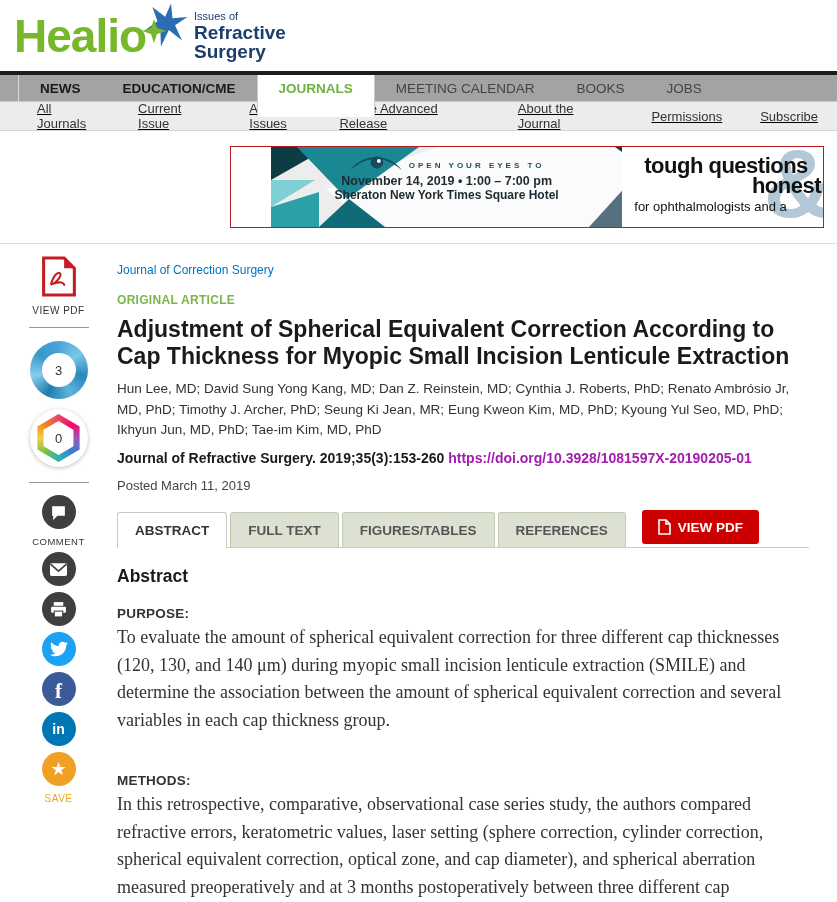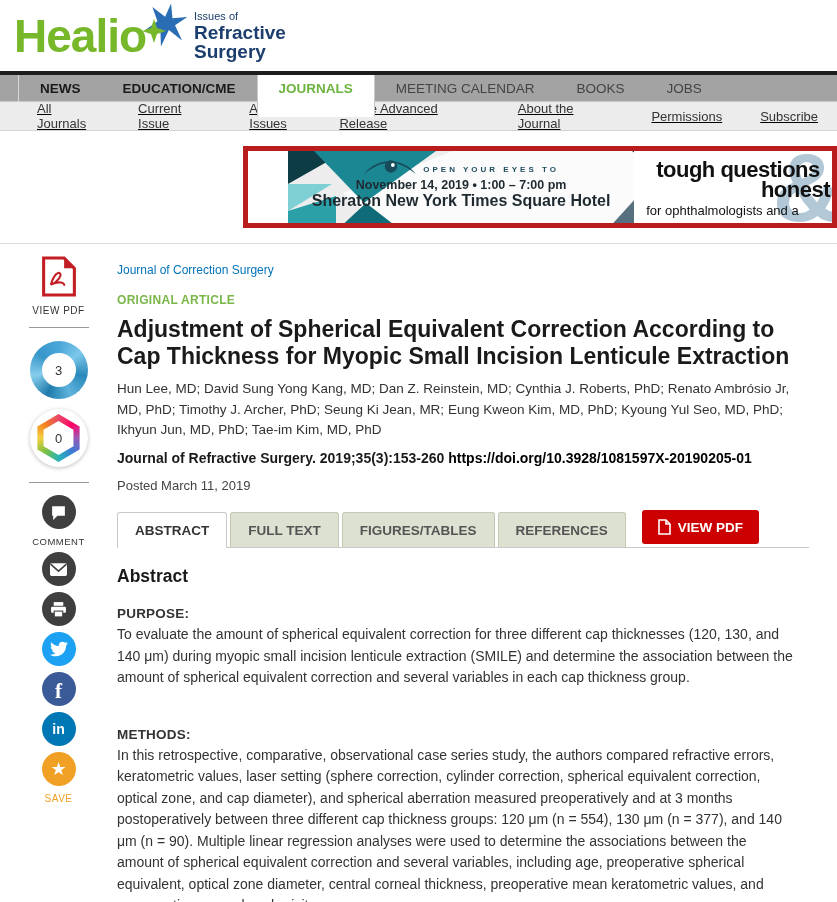--- a/index.html
+++ b/index.html
@@ -26,31 +26,31 @@
   .nav-item.active::after { content: ""; position: absolute; left: -1px; right: -1px; top: 27px; height: 15px;
                             background: #fff; border-left: 1px solid #c9c9c9; border-right: 1px solid #c9c9c9; }
 
   
   .subnav { background: #ececec; border-bottom: 1px solid #d4d4d4; height: 29px; display: flex; align-items: center;
             padding-left: 18px; position: relative; z-index: 1; text-decoration: underline; }
   .subnav-item { font-size: 13px; color: #333; text-decoration: none; padding: 0 19px; cursor: pointer; }
 
   
   .banner-zone { height: 113px; position: relative; }
-  .banner { position: absolute; left: 243px; top: 15px; width: 594px; height: 82px; border: 5px solid #b91c1c;
+  .banner { position: absolute; left: 230px; top: 15px; width: 594px; height: 82px; border: 1px solid #b91c1c;
             display: flex; overflow: hidden; background: #fff; padding-left: 40px; }
   .banner-left { position: relative; width: 378px; height: 100%; overflow: hidden; }
   .banner-left svg.deco { position: absolute; left: 0; top: 0; }
   .banner-left-content { position: relative; z-index: 1; text-align: center; padding-top: 3px; }
   .ad-eyerow { display: flex; align-items: flex-end; justify-content: center; gap: 6px; height: 22px; }
   .ad-kicker { font-size: 8px; letter-spacing: 3px; color: #1d4e5f; font-weight: bold; padding-bottom: 2px; }
   .ad-title { font-family: "Liberation Serif", serif; font-size: 25px; color: #243c46; letter-spacing: 3px;
               line-height: 1; margin-top: -4px; }
   .ad-date { font-size: 12.5px; font-weight: bold; color: #1f2a30; margin-top: 2px; text-align: center; }
-  .ad-venue { font-size: 16px; font-weight: bold; color: #1f2a30; }
+  .ad-venue { font-size: 12px; font-weight: bold; color: #1f2a30; }
   .banner-right { position: relative; width: 216px; height: 100%; background: #fff; overflow: hidden; }
   .ad-amp { position: absolute; right: -10px; top: -18px; font-size: 96px; font-weight: bold; color: #b2c8d7; z-index: 0; }
   .ad-r1 { position: relative; z-index: 1; font-size: 22px; font-weight: bold; color: #111; margin: 6px 0 0 22px;
            white-space: nowrap; letter-spacing: -0.5px; }
   .ad-r2 { position: relative; z-index: 1; font-size: 22px; font-weight: bold; color: #111; text-align: right;
            margin-top: -6px; padding-right: 2px; letter-spacing: -0.5px; }
   .ad-r3 { position: relative; z-index: 1; font-size: 13px; color: #111; margin: 0 0 0 12px; white-space: nowrap; }
   .rule { border: none; border-top: 1px solid #ddd; position: absolute; left: 0; right: 0; bottom: 0; }
 
   
@@ -85,35 +85,35 @@
   .comment-label { font-size: 9.5px !important; }
 
   
   .main { flex: 1; padding: 16px 28px 0 0; max-width: 720px; }
   .journal-link { color: #0073bb; font-size: 12px; text-decoration: none; cursor: pointer; }
   .article-type { color: #7ab648; font-size: 12px; font-weight: bold; letter-spacing: 0.3px; margin-top: 15px; }
   .title { font-size: 23px; font-weight: bold; color: #1a1a1a; line-height: 1.18; margin-top: 9px; max-width: 690px; }
   .authors { font-size: 13.5px; color: #333; line-height: 1.5; margin-top: 9px; max-width: 690px; }
   .citation-line { margin-top: 10px; font-size: 14px; }
   .citation { font-weight: bold; color: #1a1a1a; }
-  .doi { color: #000000; font-weight: bold; text-decoration: none; cursor: pointer; }
+  .doi { color: #a21caf; font-weight: bold; text-decoration: none; cursor: pointer; }
   .posted { font-size: 13px; color: #444; margin-top: 12px; }
 
   .tabs { display: flex; align-items: flex-end; margin-top: 17px; border-bottom: 1px solid #c9c9c9; position: relative; }
   .tab { background: #dce1d1; border: 1px solid #c3cab4; border-bottom: none; border-radius: 3px 3px 0 0;
          padding: 10px 17px 9px; font-size: 13.5px; font-weight: bold; color: #555; margin-right: 3px;
          cursor: pointer; position: relative; }
   .tab.active { background: #fff; color: #333; border-color: #c9c9c9; margin-bottom: -1px; padding-bottom: 10px; }
   .viewpdf-btn { background: #cc0000; border-radius: 3px; color: #fff; font-weight: bold; font-size: 13.5px;
          display: inline-flex; align-items: center; gap: 7px; padding: 9px 16px; margin: 0 0 3px 13px; cursor: pointer;
          text-decoration: none; }
 
   .abstract-heading { font-size: 17.5px; font-weight: bold; color: #1a1a1a; margin-top: 18px; }
   .section-label { font-size: 13.5px; font-weight: bold; color: #333; margin-top: 19px; letter-spacing: 0.2px; }
-  .section-text { font-size: 14px; color: #333; line-height: 1.54; margin-top: 3px; max-width: 678px; }
+  .section-text { font-size: 18px; color: #333; line-height: 1.54; margin-top: 3px; max-width: 678px; font-family: Liberation Serif, serif; }
   .section-text + .section-label { margin-top: 38px; }
 </style>
 </head>
 <body>
 
 <div class="page">
 
   <div class="header">
     <div class="brand">Healio</div>
     <div class="star-wrap">

